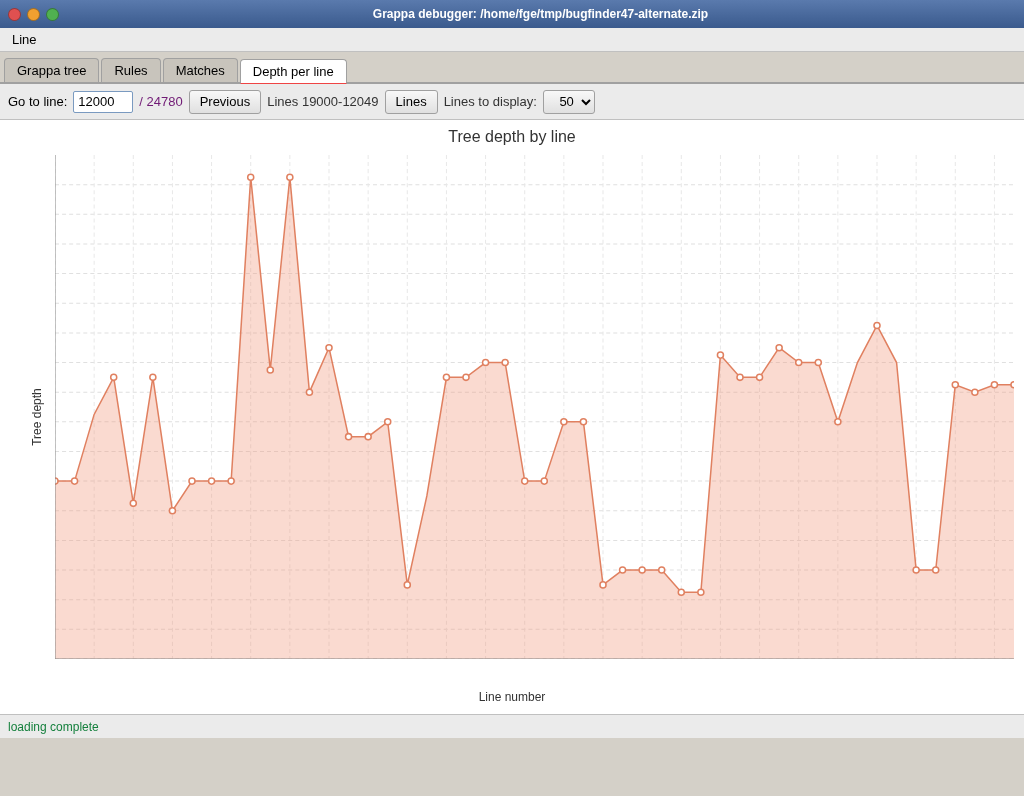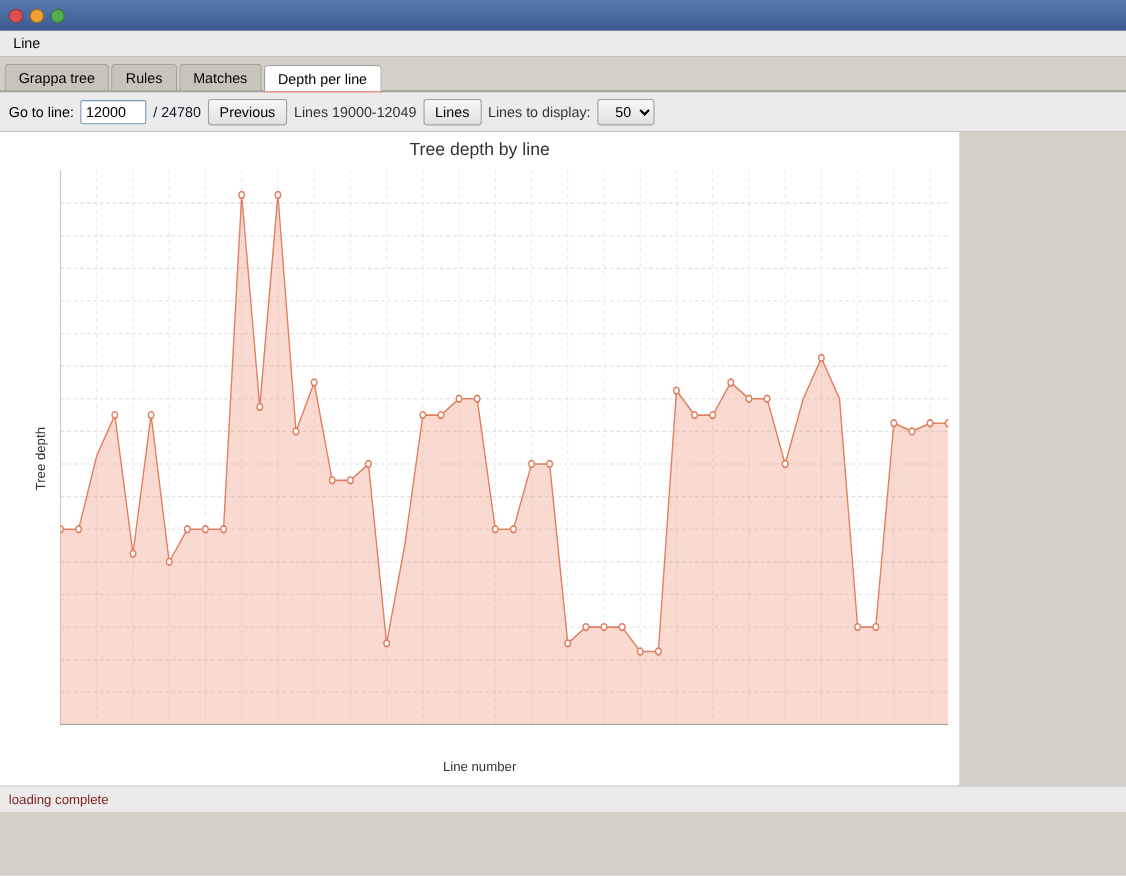--- a/index.html
+++ b/index.html
@@ -83,21 +83,21 @@
     #toolbar label { font-size: 13px; }
     #goto-input {
       width: 60px;
       height: 22px;
       border: 1px solid #7a9ac0;
       border-radius: 2px;
       padding: 0 4px;
       font-size: 13px;
       background: white;
     }
-    #total-lines { font-size: 13px; color: #0f172a; }
+    #total-lines { font-size: 13px; color: #701a75; }
     .toolbar-btn {
       height: 24px;
       padding: 0 10px;
       background: linear-gradient(to bottom, #f8f8f8, #e0e0e0);
       border: 1px solid #a0a0a0;
       border-radius: 3px;
       cursor: pointer;
       font-size: 13px;
     }
     #range-label { font-size: 13px; color: #333; }
@@ -108,21 +108,21 @@
       border-radius: 3px;
       padding: 0 4px;
       font-size: 13px;
       background: linear-gradient(to bottom, #f8f8f8, #e0e0e0);
       text-align: right;
     }
     #chart-area {
       background: white;
       margin: 0;
       position: relative;
-      width: 872px;
+      width: 1024px;
       height: 594px;
     }
     #chart-title {
       text-align: center;
       font-size: 16px;
       color: #333;
       padding-top: 8px;
     }
     #chart-container {
       position: absolute;
@@ -149,33 +149,34 @@
       color: #333;
     }
     #statusbar {
       background: #ebebeb;
       height: 24px;
       display: flex;
       align-items: center;
       padding: 0 8px;
       border-top: 1px solid #c0c0c0;
     }
-    #status-text { font-size: 12px; color: #7f1d1d; }
+    #status-text { font-size: 12px; color: #15803d; }
     svg#chart {
       width: 100%;
       height: 100%;
     }
   </style>
 </head>
 <body>
 
 <div id="titlebar">
   <span class="win-btn close"></span>
   <span class="win-btn min"></span>
   <span class="win-btn max"></span>
+  <span id="titlebar-text">Grappa debugger: /home/fge/tmp/bugfinder47-alternate.zip</span>
 </div>
 
 <div id="menubar">
   <span>Line</span>
 </div>
 
 <div id="tabs">
   <div class="tab">Grappa tree</div>
   <div class="tab">Rules</div>
   <div class="tab">Matches</div>

